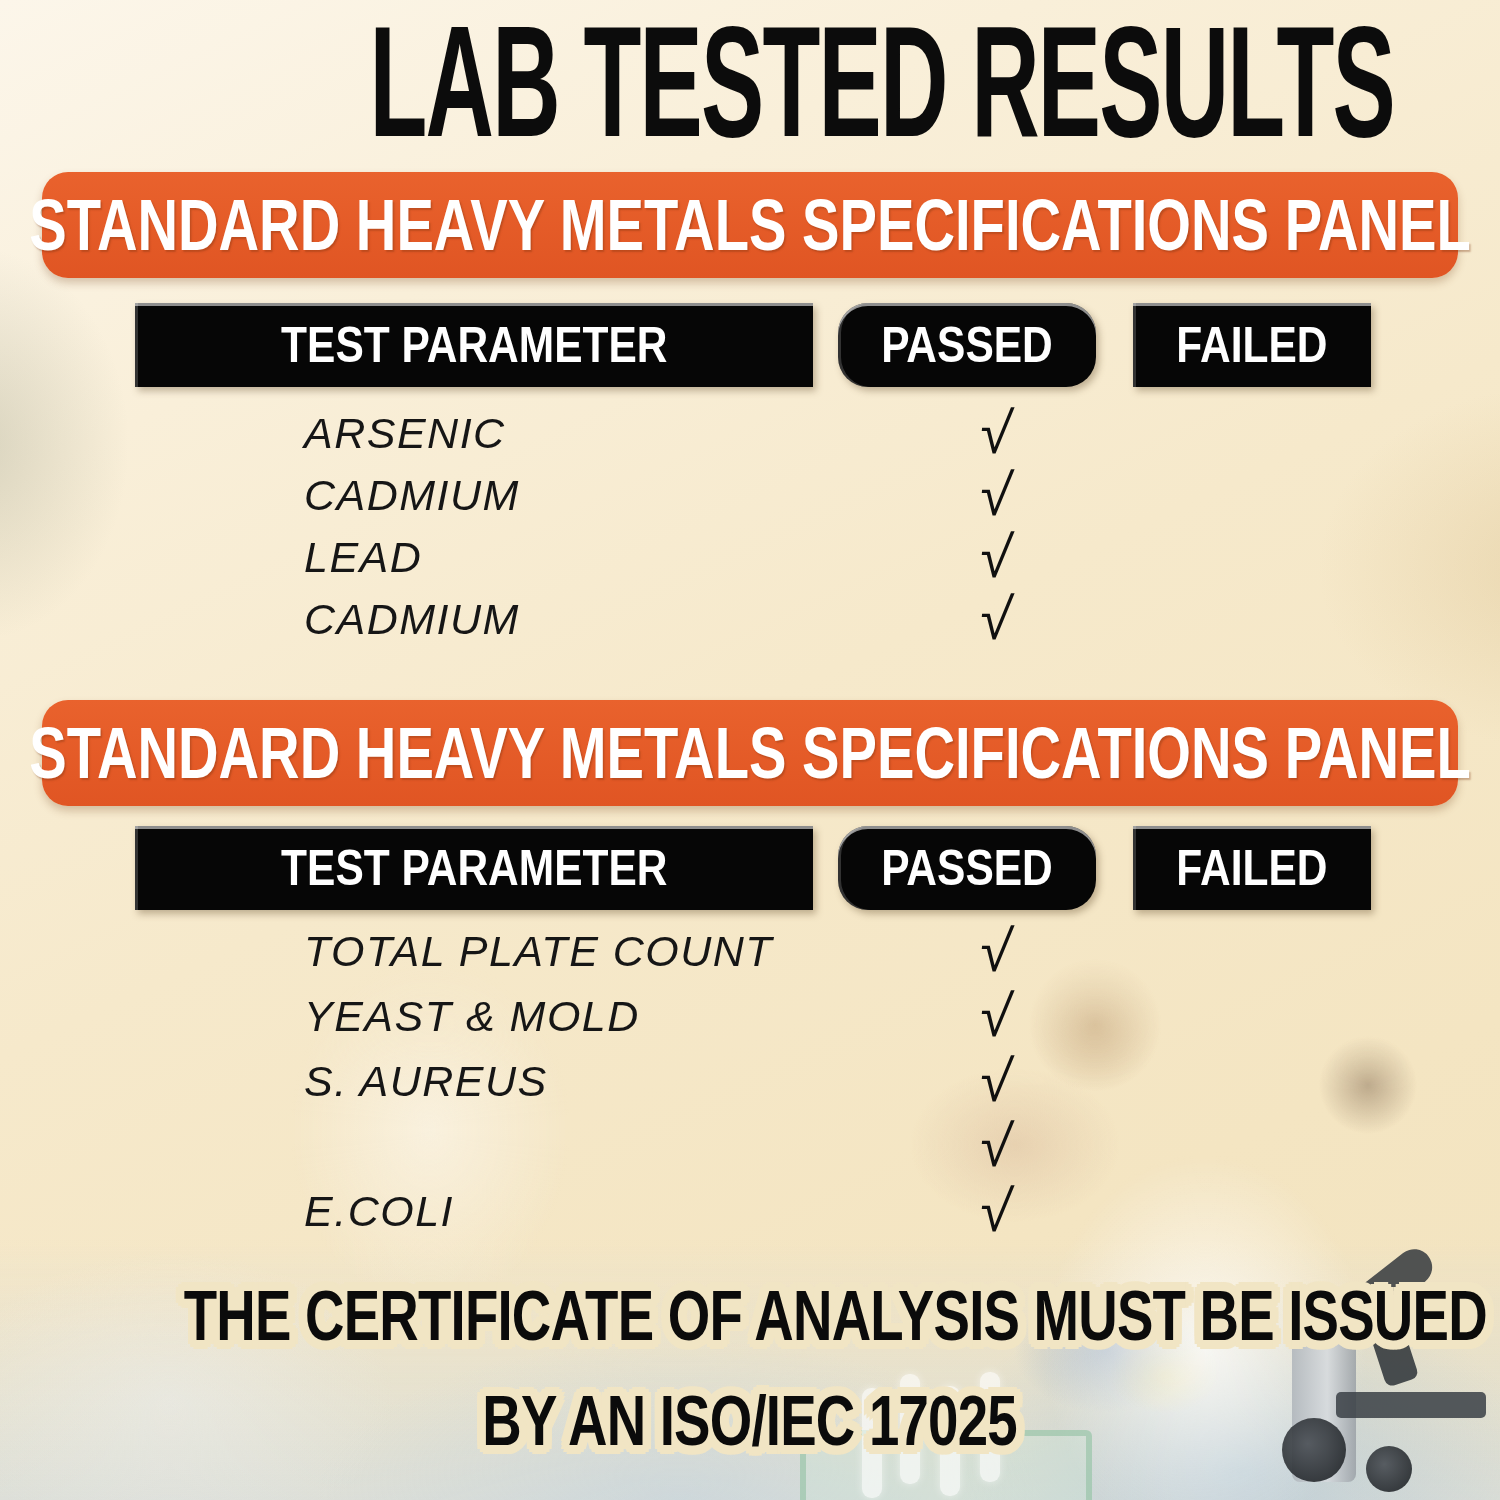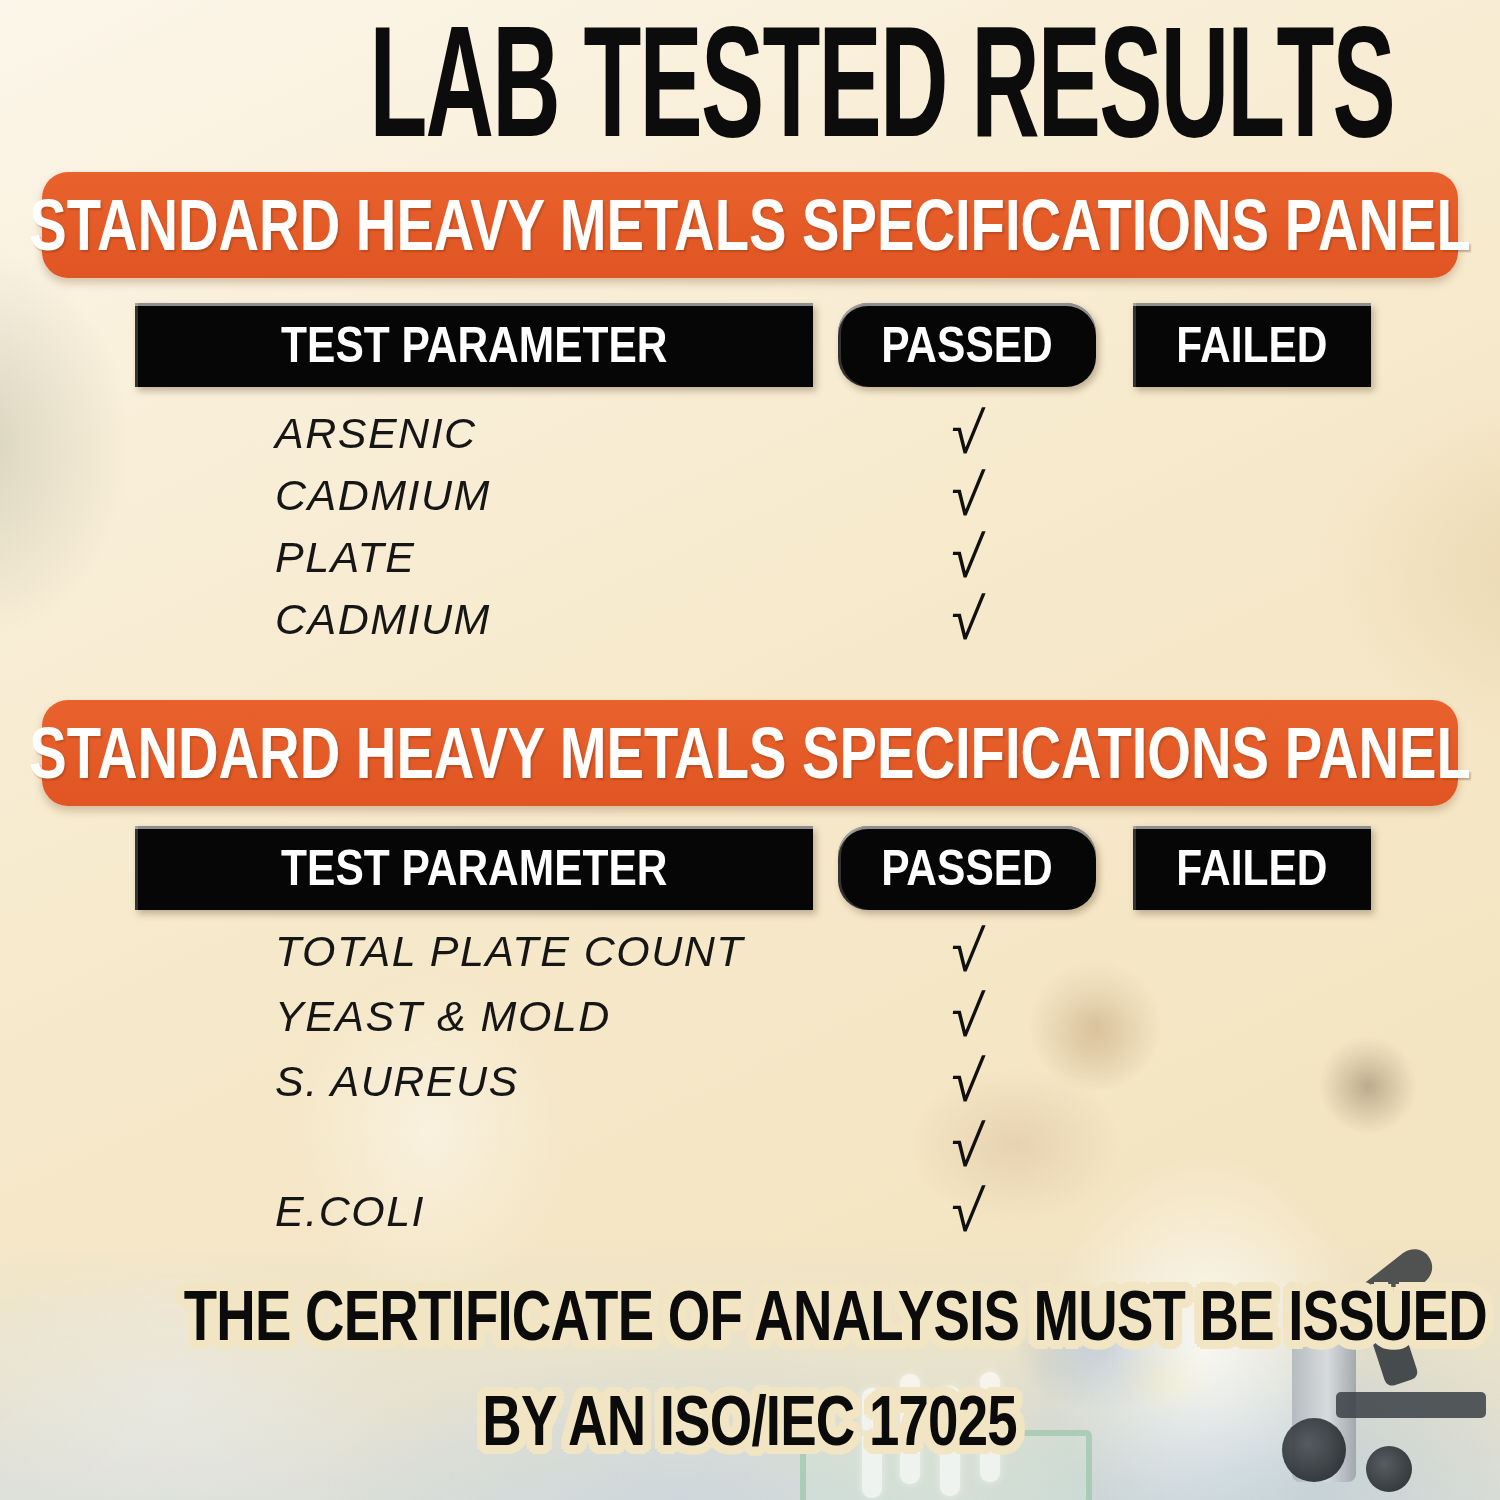--- a/index.html
+++ b/index.html
@@ -79,21 +79,21 @@
   .thead-1 .hbox{top:303px;}
   .thead-2 .hbox{top:826px;}
   .hbox-param{left:128px; width:678px;margin-left:7px;}
   .hbox-pass{left:838px; width:258px;border-radius:30px;}
   .hbox-fail{left:1133px; width:238px;}
   .rows{position:absolute; left:0; width:1500px; z-index:3;}
   .rows-1{top:402px;}
   .rows-1 .row{height:62px;}
   .rows-2{top:918px;}
   .rows-2 .row{height:65px;}
-  .row{position:relative;}
+  .row{position:relative;margin-left:29px;}
   .param-label{
     position:absolute; left:275px; top:50%; transform:translateY(-50%);
     font-size:43px; font-style:italic; color:#161616; letter-spacing:1.5px; white-space:nowrap;
   }
   .check-cell{
     position:absolute; top:50%; transform:translateY(-50%) skewX(-6deg);
     text-align:center; font-size:58px; font-weight:400; color:#101010; line-height:1;
   }
   .check-pass{left:838px; width:258px;}
   .check-fail{left:1133px; width:238px;}
@@ -156,21 +156,21 @@
         <span class="param-label">ARSENIC</span>
         <span class="check-cell check-pass">√</span>
         <span class="check-cell check-fail"></span>
       </div>
       <div class="row">
         <span class="param-label">CADMIUM</span>
         <span class="check-cell check-pass">√</span>
         <span class="check-cell check-fail"></span>
       </div>
       <div class="row">
-        <span class="param-label">PLATE</span>
+        <span class="param-label">LEAD</span>
         <span class="check-cell check-pass">√</span>
         <span class="check-cell check-fail"></span>
       </div>
       <div class="row">
         <span class="param-label">CADMIUM</span>
         <span class="check-cell check-pass">√</span>
         <span class="check-cell check-fail"></span>
       </div>
     </div>
   </section>

